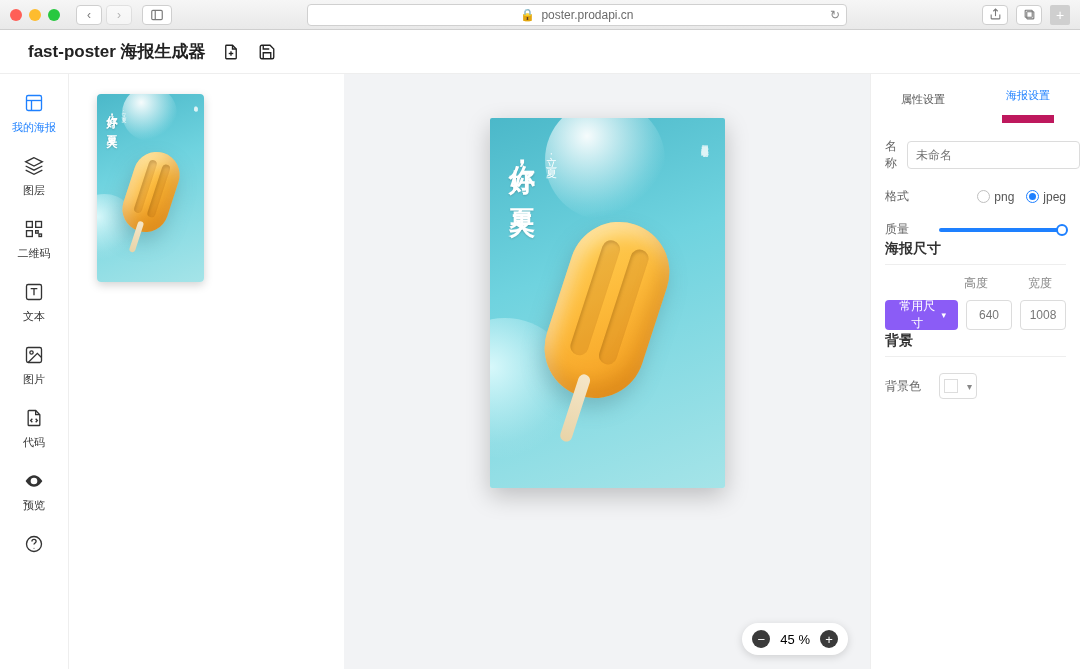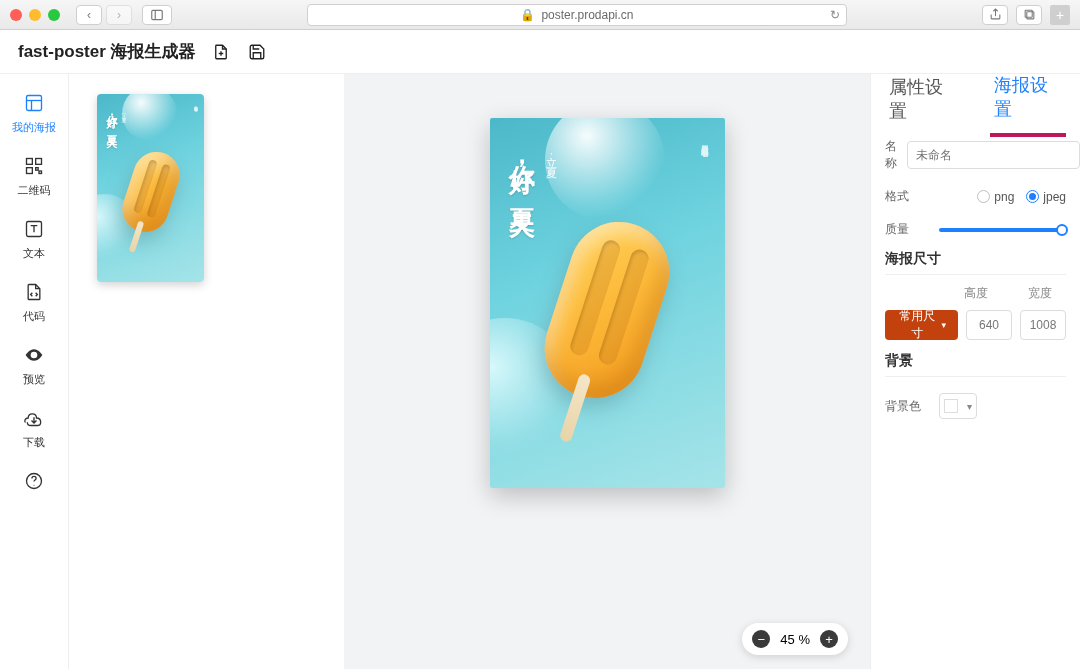--- a/index.html
+++ b/index.html
@@ -12,21 +12,21 @@
 .dot.red{background:#ff5f57;} .dot.yellow{background:#febc2e;} .dot.green{background:#28c840;}
 .nav-arrows { display:flex; gap:4px; margin-left:6px;}
 .sq-btn { width:26px; height:20px; border:1px solid #cfcfcf; border-radius:4px; background:#fff; display:flex; align-items:center; justify-content:center; color:#7a7a7a; font-size:12px;}
 .addr { flex:1; display:flex; align-items:center; justify-content:center; }
 .addr-field { width:540px; height:22px; background:#fff; border:1px solid #d0d0d0; border-radius:4px; display:flex; align-items:center; justify-content:center; gap:6px; color:#6b6b6b; font-size:12px; position:relative;}
 .addr-field .reload{ position:absolute; right:6px; color:#888;}
 .right-tools{display:flex; gap:8px;}
 .new-tab{width:20px; height:20px; background:#cfcfcf; display:flex; align-items:center; justify-content:center; color:#fff; border-radius:2px; font-size:14px;}
 
 
-.app-header { height:44px; border-bottom:1px solid #eee; display:flex; align-items:center; padding:0 18px; gap:14px;}
+.app-header { height:44px; border-bottom:1px solid #eee; display:flex; align-items:center; padding:0 28px; gap:14px;}
 .app-title{ font-size:17px; font-weight:600; color:#222;}
 .hdr-icon{ width:22px; height:22px; display:flex; align-items:center; justify-content:center; color:#222; cursor:pointer;}
 .hdr-icon svg{width:18px;height:18px;}
 
 
 .main { display:flex; height:calc(669px - 30px - 44px); }
 
 
 .rail { width:69px; border-right:1px solid #eee; display:flex; flex-direction:column; align-items:center; padding-top:10px;}
 .rail-item{ width:100%; padding:8px 0 12px; display:flex; flex-direction:column; align-items:center; gap:6px; cursor:pointer; color:#333; font-size:11px;}
@@ -67,36 +67,36 @@
 .poster.small .pop .groove{ width:8px; height:55px; top:10px; border-radius:5px;}
 .poster.small .pop .gA{left:12px;} .poster.small .pop .gB{right:12px;}
 
 
 .zoom{ position:absolute; right:22px; bottom:14px; background:#fff; border-radius:18px; height:32px; padding:0 10px; display:flex; align-items:center; gap:10px; box-shadow:0 2px 8px rgba(0,0,0,.15); font-size:13px;}
 .zoom .circ{ width:18px; height:18px; border-radius:50%; background:#3a3a3a; color:#fff; display:flex; align-items:center; justify-content:center; font-size:13px; cursor:pointer;}
 
 
 .panel{ width:210px; border-left:1px solid #eee; padding:0 14px 14px; font-size:12px; color:#333;}
 .tabs{ display:flex; height:48px; align-items:center; justify-content:space-around; }
-.tab{ padding:14px 4px 12px; cursor:pointer; color:#555; font-size:18px;}
-.tab.active{ color:#1e80ff; border-bottom:4px solid #be185d;margin-left:29px;}
+.tab{ padding:14px 4px 12px; cursor:pointer; color:#555; font-size:11px;}
+.tab.active{ color:#1e80ff; border-bottom:8px solid #be185d;margin-left:29px;}
 .row{ display:flex; align-items:center; margin-top:16px; gap:10px;}
 .row .lab{ width:44px; color:#666; font-size:12px;}
 .row input[type=text]{ flex:1; height:28px; border:1px solid #dcdcdc; border-radius:4px; padding:0 8px; font-size:12px; color:#bbb;}
 .radio{ display:flex; align-items:center; gap:4px; font-size:12px; color:#555; cursor:pointer;}
 .radio .rc{ width:13px; height:13px; border-radius:50%; border:1.5px solid #bfbfbf; display:inline-flex; align-items:center; justify-content:center;}
 .radio.checked .rc{ border-color:#1e80ff;}
 .radio.checked .rc::after{ content:''; width:7px; height:7px; border-radius:50%; background:#1e80ff;}
 .slider{ flex:1; height:4px; background:#1e80ff; border-radius:2px; position:relative;}
 .slider .knob{ position:absolute; right:-2px; top:50%; transform:translateY(-50%); width:12px; height:12px; border:2px solid #1e80ff; background:#fff; border-radius:50%;}
-.section-h{ margin-top:12px; font-size:14px; font-weight:600; color:#333; border-bottom:1px solid #eee; padding-bottom:6px;}
+.section-h{ margin-top:2px; font-size:14px; font-weight:600; color:#333; border-bottom:1px solid #eee; padding-bottom:6px;}
 .dim-labels{ display:flex; justify-content:flex-end; gap:40px; color:#888; font-size:12px; margin-top:10px; padding-right:14px;}
 .dim-row{ display:flex; gap:8px; margin-top:8px; align-items:center;}
 .btn{ height:30px; padding:0 12px; border-radius:4px; border:none; cursor:pointer; font-size:12px; display:inline-flex; align-items:center; gap:4px;}
-.btn.primary{ background:#c2410c; color:#fff;}
+.btn.primary{ background:#8b5cf6; color:#fff;}
 .btn.primary.light{ background:#5a9cff;}
 .dim-input{ width:46px; height:30px; border:1px solid #dcdcdc; border-radius:4px; text-align:center; font-size:12px; color:#777;}
 .colorbox{ width:38px; height:26px; border:1px solid #dcdcdc; border-radius:4px; display:flex; align-items:center; justify-content:space-between; padding:0 4px;}
 .colorbox .sw{ width:14px; height:14px; border:1px solid #ddd; background:#fff;}
 .colorbox .chev{ font-size:10px; color:#888;}
 </style>
 </head>
 <body>
 
 <div class="safari-bar">
@@ -168,20 +168,30 @@
             <rect x="3" y="3" width="18" height="18" rx="2"></rect>
             <line x1="3" y1="9" x2="21" y2="9"></line>
             <line x1="9" y1="9" x2="9" y2="21"></line>
           </svg>
         </span>
         <span>我的海报</span>
       </div>
       <div class="rail-item">
         <span class="ricon">
           <svg viewBox="0 0 24 24">
+            <polygon points="12 2 2 7 12 12 22 7 12 2"></polygon>
+            <polyline points="2 12 12 17 22 12"></polyline>
+            <polyline points="2 17 12 22 22 17"></polyline>
+          </svg>
+        </span>
+        <span>图层</span>
+      </div>
+      <div class="rail-item">
+        <span class="ricon">
+          <svg viewBox="0 0 24 24">
             <rect x="3" y="3" width="7" height="7"></rect>
             <rect x="14" y="3" width="7" height="7"></rect>
             <rect x="3" y="14" width="7" height="7"></rect>
             <rect x="14" y="14" width="3" height="3"></rect>
             <rect x="18" y="18" width="3" height="3"></rect>
           </svg>
         </span>
         <span>二维码</span>
       </div>
       <div class="rail-item">
@@ -189,44 +199,45 @@
           <svg viewBox="0 0 24 24">
             <rect x="3" y="3" width="18" height="18" rx="2"></rect>
             <path d="M8 8h8M12 8v8"></path>
           </svg>
         </span>
         <span>文本</span>
       </div>
       <div class="rail-item">
         <span class="ricon">
           <svg viewBox="0 0 24 24">
+            <rect x="3" y="3" width="18" height="18" rx="2"></rect>
+            <circle cx="9" cy="9" r="2"></circle>
+            <path d="M21 15l-5-5L5 21"></path>
+          </svg>
+        </span>
+        <span>图片</span>
+      </div>
+      <div class="rail-item">
+        <span class="ricon">
+          <svg viewBox="0 0 24 24">
             <path d="M14 3H6a1 1 0 00-1 1v16a1 1 0 001 1h12a1 1 0 001-1V8z"></path>
             <path d="M14 3v5h5"></path>
             <path d="M10 13l-2 2 2 2M14 13l2 2-2 2"></path>
           </svg>
         </span>
         <span>代码</span>
       </div>
       <div class="rail-item">
         <span class="ricon">
           <svg class="fillsvg" viewBox="0 0 24 24">
             <path d="M12 5C6 5 2 12 2 12s4 7 10 7 10-7 10-7-4-7-10-7zm0 11a4 4 0 110-8 4 4 0 010 8z"></path>
             <circle cx="12" cy="12" r="2" fill="#fff"></circle>
           </svg>
         </span>
         <span>预览</span>
-      </div>
-      <div class="rail-item">
-        <span class="ricon">
-          <svg viewBox="0 0 24 24">
-            <path d="M4 17c0 2 1 4 4 4h8c3 0 4-2 4-4 0-3-2-5-5-5 0-3-2-5-5-5s-5 2-5 5c-2 0-4 1-4 4 0 0 0 1 1 1"></path>
-            <path d="M12 11v7M9 15l3 3 3-3"></path>
-          </svg>
-        </span>
-        <span>下载</span>
       </div>
       <div class="rail-item">
         <span class="ricon">
           <svg viewBox="0 0 24 24">
             <circle cx="12" cy="12" r="9"></circle>
             <path d="M9.5 9a2.5 2.5 0 115 0c0 1.5-2.5 2-2.5 3.5"></path>
             <circle cx="12" cy="17" r=".6" class="fillsvg"></circle>
           </svg>
         </span>
       </div>

